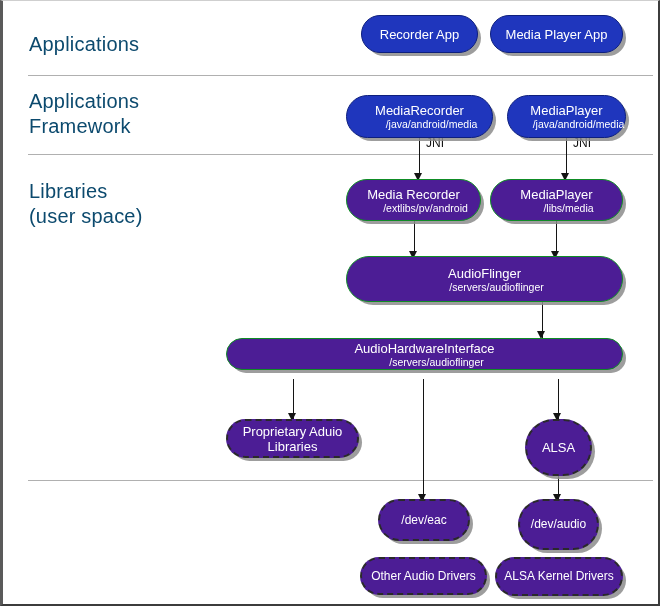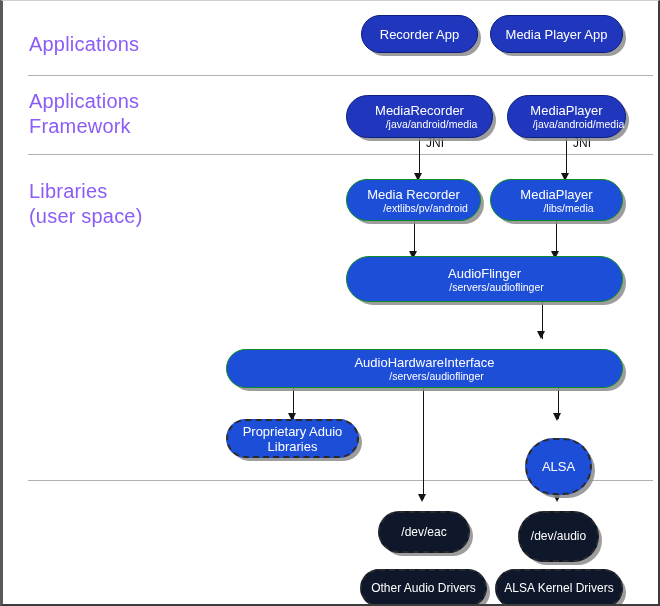--- a/index.html
+++ b/index.html
@@ -13,21 +13,21 @@
     border-left:3px solid #5a5a5a;
     border-right:2px solid #3c3c3c;
     border-top:1px solid #cfcfcf;
     border-bottom:2px solid #3c3c3c;
     overflow:hidden;
   }
 
   
   .layer-label{
     position:absolute;
-    color:#8b5cf6;
+    color:#0c4a6e;
     font-size:20px;
     line-height:25px;
     white-space:pre-line;
     letter-spacing:.2px;
   }
 
   
   .divider{
     position:absolute;
     height:0;
@@ -45,23 +45,23 @@
     text-align:center;
     color:#ffffff;
     border-radius:999px;
     z-index:5;
     box-shadow:4px 4px 0 -1px rgba(140,140,140,.85);
   }
   .node .t1{font-size:13px;line-height:15px;}
   .node .t2{font-size:10.5px;line-height:12px;margin-left:24px;}
 
   .node.blue{background:#1f36bd;border:1px solid #0d1f7d;}
-  .node.green{background:#1d4ed8;border:1px solid #0f8c25;}
+  .node.green{background:#4c1d95;border:1px solid #0f8c25;}
   .node.green.dashed{border:2px dashed #2a2a2a;}
-  .node.red{background:#0f172a;border:2px dashed #2a2a2a;margin-top:12px;}
+  .node.red{background:#4c1d95;border:2px dashed #2a2a2a;}
 
   .node.blue .t1{font-size:13px;}
   .node.red .t1{font-size:12px;}
   .vline{position:absolute;width:0;border-left:1.4px solid #141414;z-index:2;}
   .arrow{
     position:absolute;width:0;height:0;
     border-left:4.5px solid transparent;
     border-right:4.5px solid transparent;
     border-top:8px solid #141414;
     z-index:3;
@@ -147,31 +147,31 @@
   <div class="node green" style="left:487px;top:178px;width:133px;height:42px;">
     <span class="t1">MediaPlayer</span>
     <span class="t2">/libs/media</span>
   </div>
 
   <div class="node green" style="left:343px;top:255px;width:277px;height:46px;">
     <span class="t1">AudioFlinger</span>
     <span class="t2">/servers/audioflinger</span>
   </div>
 
-  <div class="node green" style="left:223px;top:348px;width:397px;height:39px;">
+  <div class="node green" style="left:223px;top:337px;width:397px;height:32px;">
     <span class="t1">AudioHardwareInterface</span>
     <span class="t2">/servers/audioflinger</span>
   </div>
 
   <div class="node green dashed" style="left:223px;top:418px;width:133px;height:39px;">
     <span class="t1" style="white-space:pre-line;">Proprietary Aduio
 Libraries</span>
   </div>
 
-  <div class="node green dashed" style="left:522px;top:437px;width:67px;height:57px;">
+  <div class="node green dashed" style="left:522px;top:418px;width:67px;height:57px;">
     <span class="t1">ALSA</span>
   </div>
 
   <div class="node red" style="left:375px;top:498px;width:92px;height:42px;">
     <span class="t1">/dev/eac</span>
   </div>
 
   <div class="node red" style="left:515px;top:498px;width:81px;height:51px;">
     <span class="t1">/dev/audio</span>
   </div>

